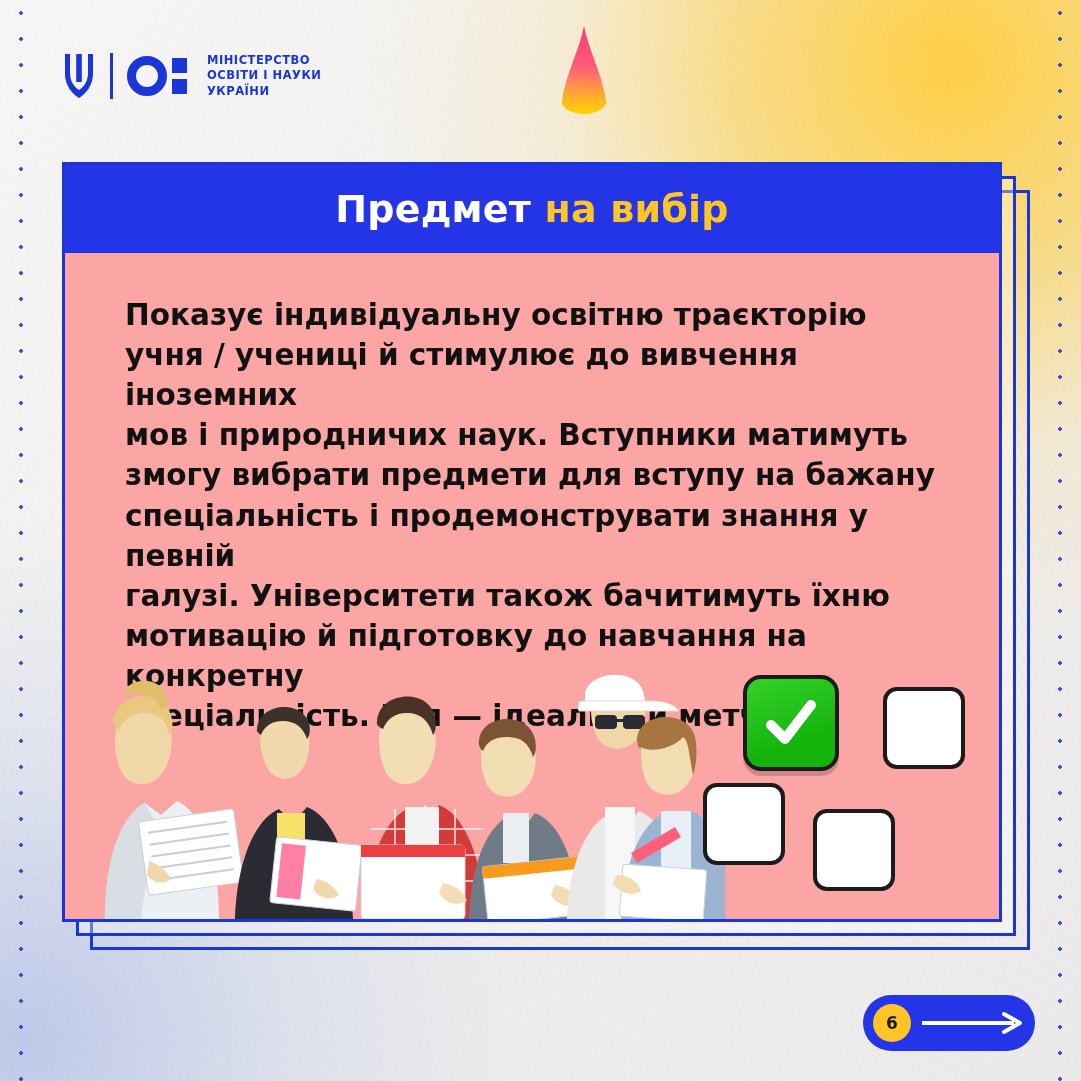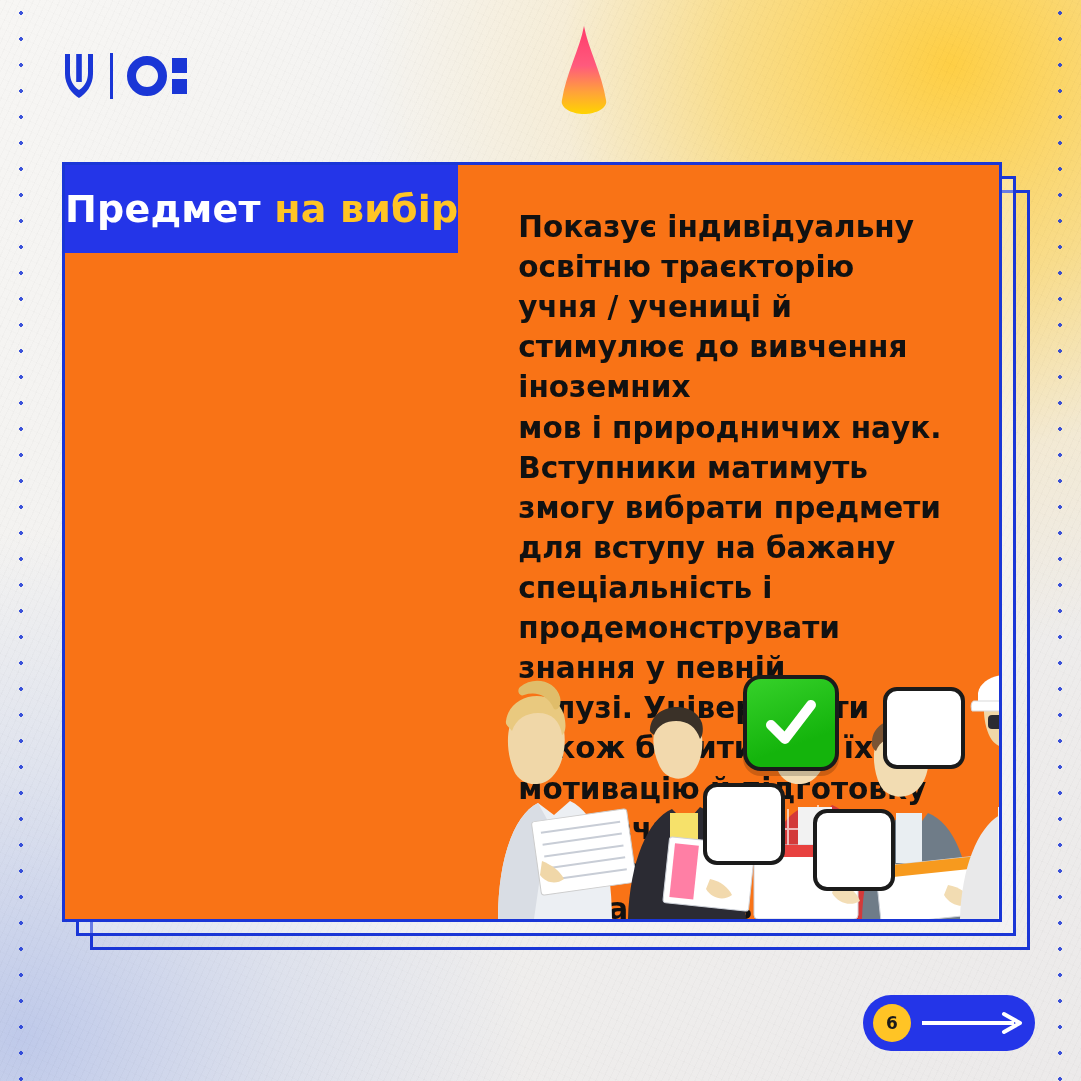--- a/index.html
+++ b/index.html
@@ -128,25 +128,25 @@
     border: 3px solid #1a36d6;
     box-sizing: border-box;
     background: rgba(255,255,255,0.35);
   }
   .card {
     position: absolute;
     left: 62px;
     top: 162px;
     width: 940px;
     height: 760px;
-    background: #f97316;
+    background: #fca5a5;
     border: 3px solid #1a36d6;
     box-sizing: border-box;
     display: flex;
-    flex-direction: row;
+    flex-direction: column;
     overflow: hidden;
   }
   .card-title-bar {
     background: #2435e8;
     height: 88px;
     display: flex;
     align-items: center;
     justify-content: center;
   }
   .card-title {
@@ -267,20 +267,23 @@
       <path d="M14.2 2 L14.2 30 L19.8 30 L19.8 2 Z" fill="#1a36d6"></path>
     </svg>
     <div class="divider-v"></div>
     <div class="mon-mark">
       <div class="mon-o"></div>
       <div class="mon-sq">
           <i></i>
           <i></i>
         </div>
     </div>
+    <div class="mon-text">МІНІСТЕРСТВО
+ОСВІТИ І НАУКИ
+УКРАЇНИ</div>
   </div>
 
   <svg class="flame" viewBox="0 0 96 96">
     <defs>
       <linearGradient id="fl" x1="0" y1="0" x2="0" y2="1">
         <stop offset="0%" stop-color="#ff3b6b"></stop>
         <stop offset="45%" stop-color="#ff5a7d"></stop>
         <stop offset="75%" stop-color="#ffa23a"></stop>
         <stop offset="100%" stop-color="#ffd400"></stop>
       </linearGradient>

